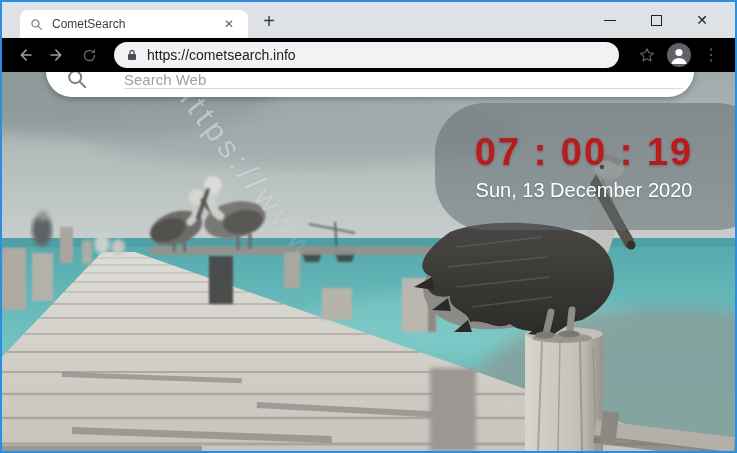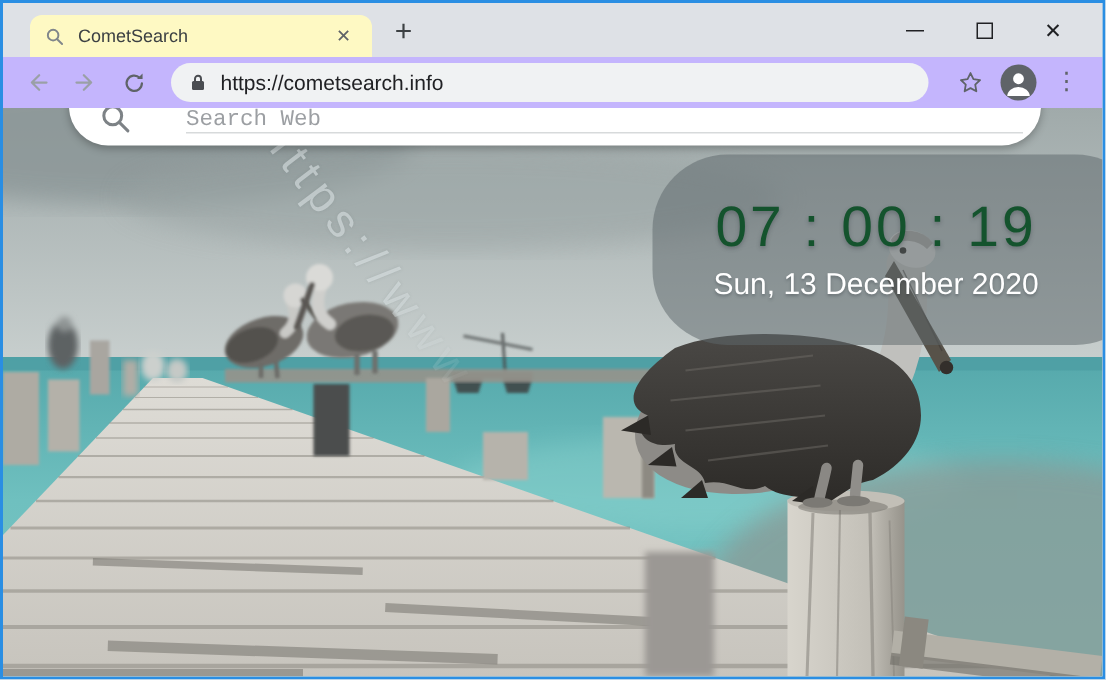--- a/index.html
+++ b/index.html
@@ -1,46 +1,46 @@
 <!DOCTYPE html>
 <html><head>
 <meta charset="utf-8">
 <style>
   html,body{margin:0;padding:0;background:#fff;}
   *{box-sizing:border-box;font-family:"Liberation Sans",sans-serif;}
   .window{position:relative;width:737px;height:453px;border:2px solid #2a8ee3;background:#dee1e6;overflow:hidden;}
   
   .titlebar{position:relative;height:36px;background:#dee1e6;}
-  .tab{position:absolute;left:18px;top:8px;width:228px;height:28px;background:#fef9c3;border-radius:8px 8px 0 0;display:flex;align-items:center;padding:0 10px;cursor:default;}
+  .tab{position:absolute;left:18px;top:8px;width:228px;height:28px;background:#ffffff;border-radius:8px 8px 0 0;display:flex;align-items:center;padding:0 10px;cursor:default;}
   .tab-title{flex:1;font-size:12px;color:#3c4043;margin-left:9px;white-space:nowrap;overflow:hidden;}
   .tab-close{font-size:12px;color:#5f6368;padding:2px 4px;line-height:1;}
   .newtab{position:absolute;left:254px;top:6px;width:26px;height:26px;display:flex;align-items:center;justify-content:center;font-size:20px;font-weight:300;color:#3c4043;}
   .wincontrols{position:absolute;right:10px;top:0;height:36px;display:flex;align-items:center;gap:0;}
   .wc{width:46px;height:36px;display:flex;align-items:center;justify-content:center;color:#202124;}
   .minbar{display:block;width:12px;border-top:1.6px solid #202124;}
   .maxbox{display:block;width:11px;height:11px;border:1.6px solid #202124;}
   .wc-close{font-size:14px;}
   
-  .toolbar{height:34px;background:#c4b5fd;display:flex;align-items:center;padding:0 10px;}
+  .toolbar{height:34px;background:#000000;display:flex;align-items:center;padding:0 10px;}
   .navbtn{width:26px;height:26px;display:flex;align-items:center;justify-content:center;margin-right:6px;border-radius:50%;}
   .addressbar{flex:1;height:26px;background:#f0f2f3;border-radius:13px;display:flex;align-items:center;padding:0 12px;margin:0 10px 0 6px;min-width:0;}
   .url{font-size:14px;color:#202124;margin-left:9px;white-space:nowrap;}
   .rightbtn{width:28px;height:28px;display:flex;align-items:center;justify-content:center;margin-left:4px;}
   .avatar{width:24px;height:24px;border-radius:50%;background:#5f6368;display:flex;align-items:center;justify-content:center;overflow:hidden;}
   .kebab{font-size:16px;color:#5f6368;letter-spacing:0;line-height:1;}
   
   .content{position:relative;height:379px;background:#b9c1c1;overflow:hidden;}
   .scene{position:absolute;left:0;top:0;}
   .watermark{position:absolute;left:193px;top:2px;transform:rotate(53deg);transform-origin:left top;font-size:31px;letter-spacing:5px;color:rgba(228,235,236,0.55);white-space:nowrap;-webkit-mask-image:linear-gradient(90deg,#000 55%,transparent 96%);mask-image:linear-gradient(90deg,#000 55%,transparent 96%);text-shadow:0 0 2px rgba(110,122,124,0.25);}
   .clockpanel{position:absolute;left:433px;top:31px;width:332px;height:127px;border-radius:50px;background:rgba(93,103,107,0.52);display:flex;flex-direction:column;align-items:center;justify-content:center;padding-right:34px;}
-  .time{font-size:38px;color:#14532d;letter-spacing:2px;text-shadow:0 1px 3px rgba(40,50,55,0.35);line-height:1.15;}
+  .time{font-size:38px;color:#b91c1c;letter-spacing:2px;text-shadow:0 1px 3px rgba(40,50,55,0.35);line-height:1.15;font-weight:bold;}
   .date{font-size:20px;color:#fff;margin-top:4px;text-shadow:0 1px 2px rgba(40,50,55,0.35);}
   .searchbar{position:absolute;left:44px;top:-27px;width:648px;height:52px;background:#fff;border-radius:26px;box-shadow:0 2px 6px rgba(0,0,0,0.28);}
   .sb-icon{position:absolute;left:20px;top:23px;}
-  .sb-text{position:absolute;left:78px;right:12px;top:26px;height:18px;font-size:15px;color:#9c9fa3;border-bottom:1px solid #d7dadb;line-height:18px;font-family:Liberation Mono, monospace;}
+  .sb-text{position:absolute;left:78px;right:12px;top:26px;height:18px;font-size:15px;color:#9c9fa3;border-bottom:1px solid #d7dadb;line-height:18px;}
 </style>
 </head>
 <body>
 
 <div class="window">
 
   <div class="titlebar">
     <div class="tab">
       <svg width="13" height="13" viewBox="0 0 24 24">
         <circle cx="10" cy="10" r="6.5" fill="none" stroke="#80868b" stroke-width="2.4"></circle>

